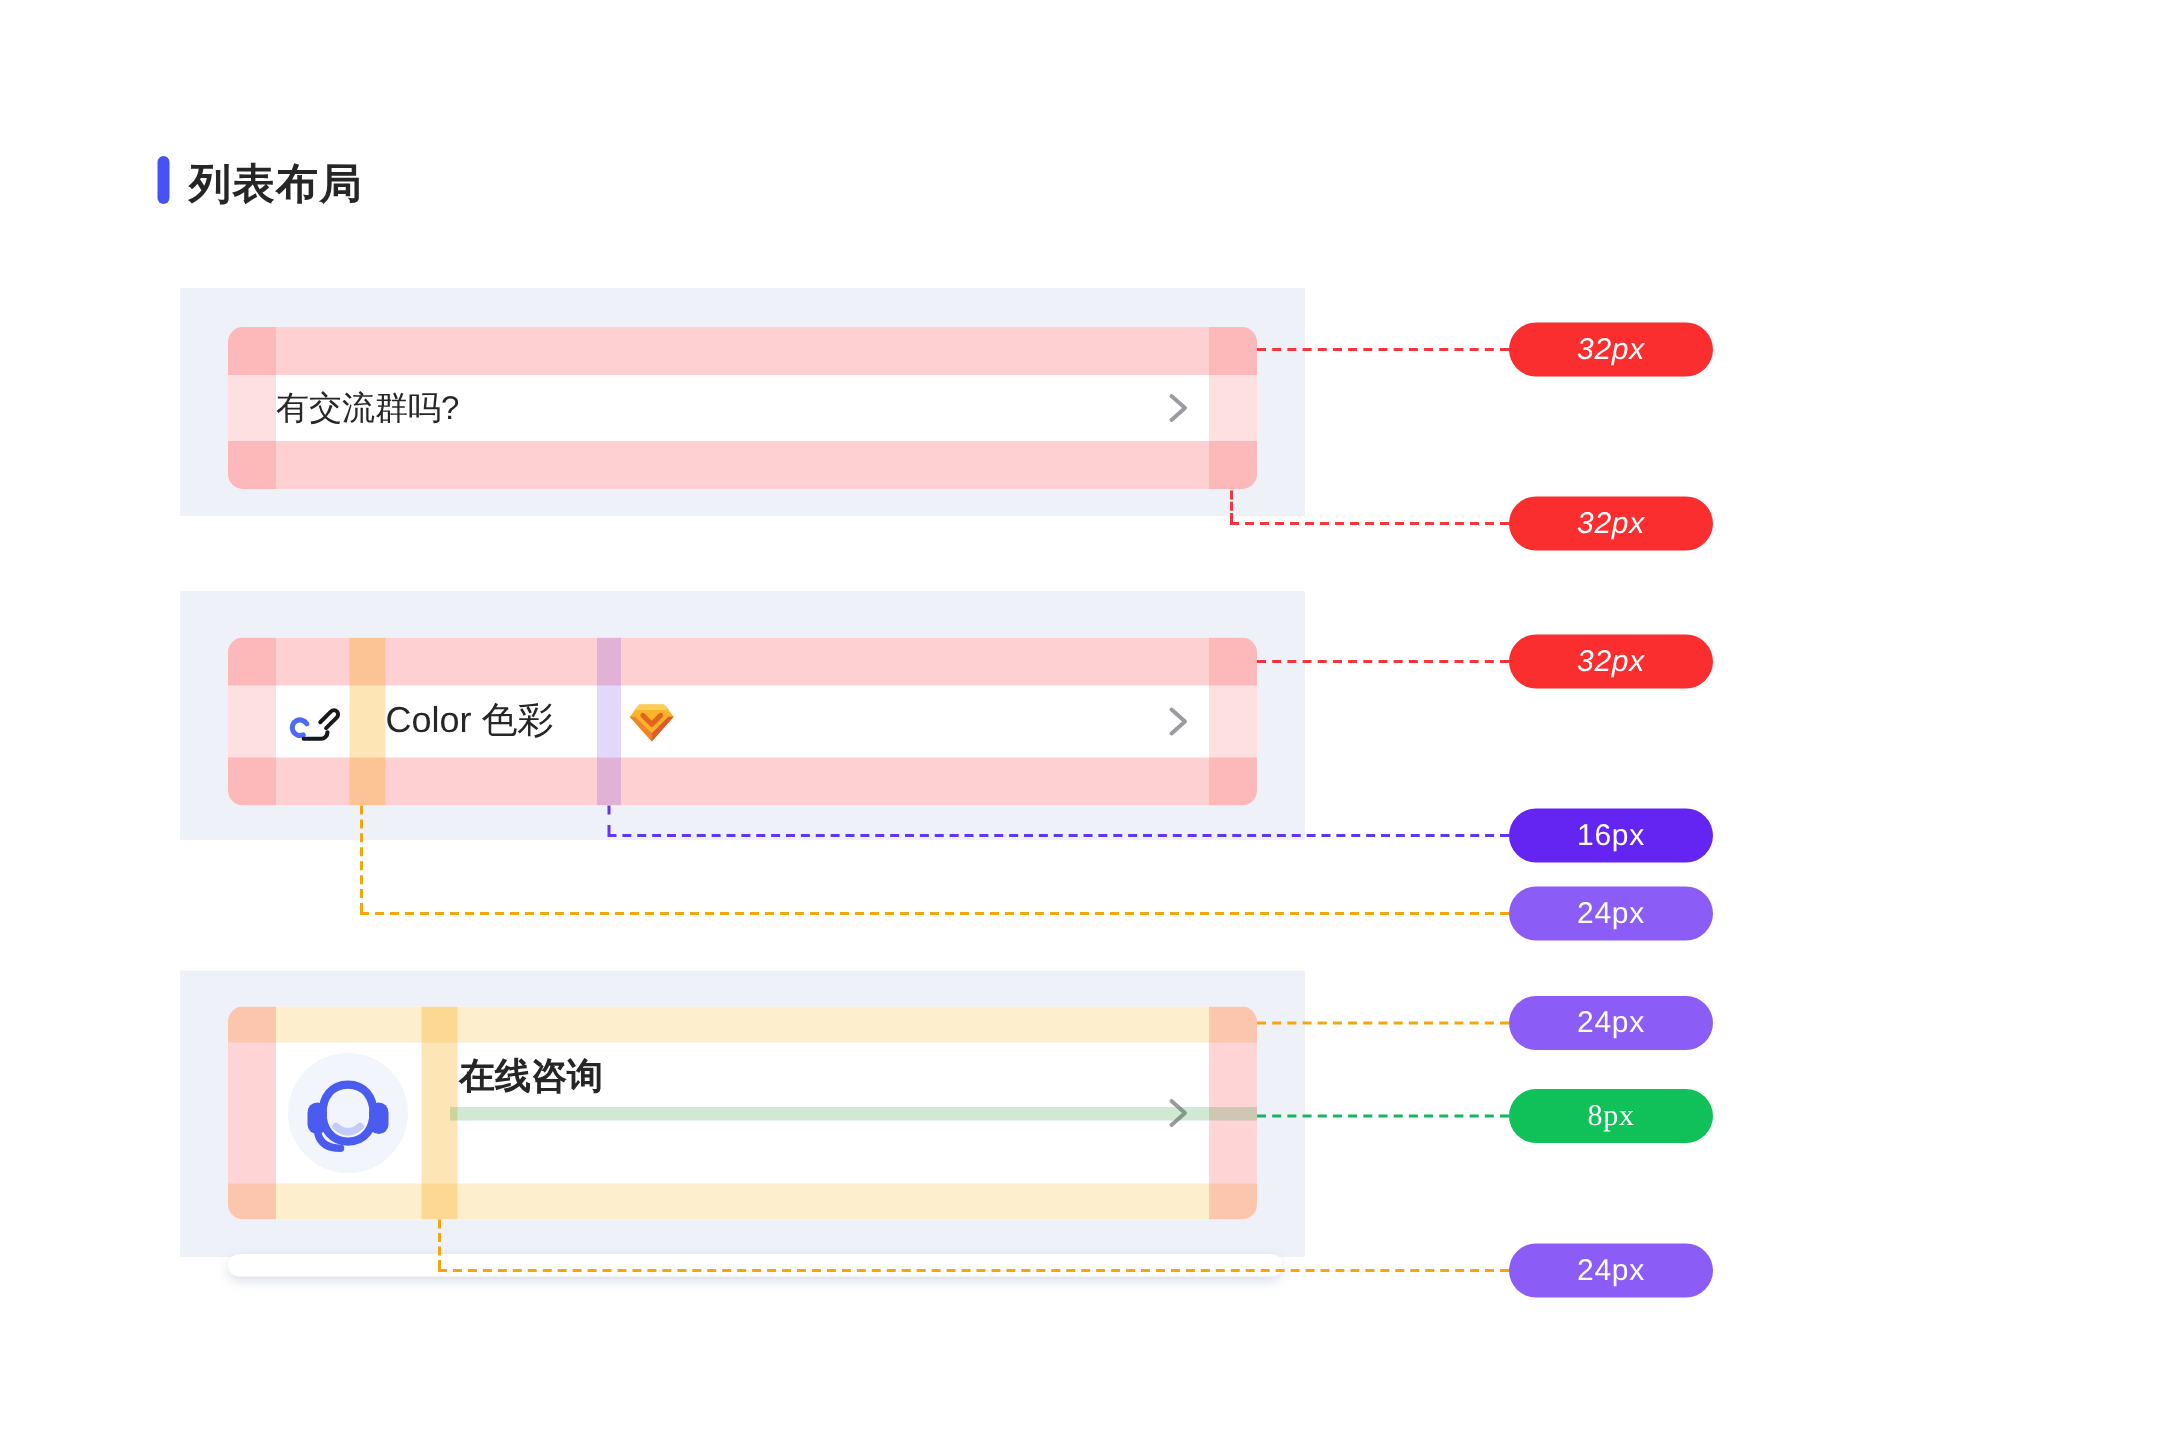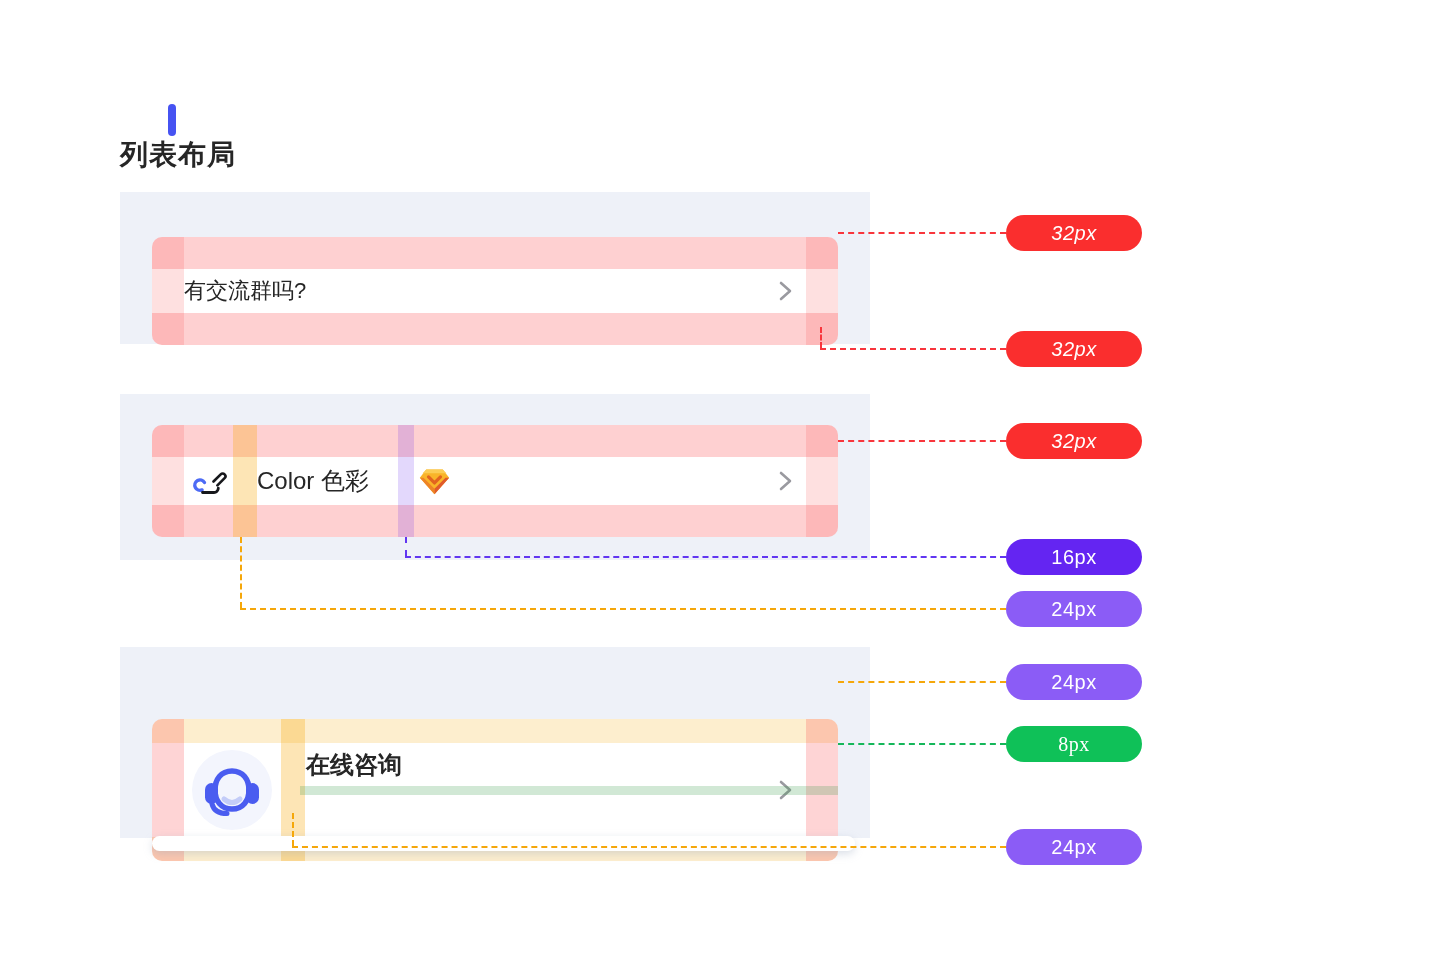--- a/index.html
+++ b/index.html
@@ -4,34 +4,34 @@
 <style>
   * { margin:0; padding:0; box-sizing:border-box; }
   html,body { background:#ffffff; }
   .page {
     position:relative; width:1440px; height:967px; overflow:hidden;
     background:#ffffff;
     font-family:"Liberation Sans","DejaVu Sans",sans-serif;
   }
 
   
-  .section-head { position:absolute; left:120px; top:104px; display:flex; align-items:center;flex-direction:column; }
+  .section-head { position:absolute; left:105px; top:104px; display:flex; align-items:flex-start; }
   .title-bar { width:8px; height:32px; border-radius:4px; background:#4653f2; margin-right:13px; }
   .title-text { font-size:28px; font-weight:700; color:#262626; letter-spacing:1px; }
 
   
   .card { position:absolute; left:120px; width:750px; background:#eef1f8; }
   .card1 { top:192px; height:152px; }
   .card2 { top:394px; height:166px; }
   .card3 { top:647px; height:191px; }
 
   .item { position:absolute; left:32px; background:#ffffff; border-radius:10px; overflow:hidden; }
-  .item1 { top:26px; width:686px; height:108px;margin-top:19px; }
+  .item1 { top:26px; width:686px; height:108px; }
   .item2 { top:31px; width:686px; height:112px; }
-  .item3 { top:24px; width:686px; height:142px;margin-top:48px; }
+  .item3 { top:24px; width:686px; height:142px; }
 
   
   .ov { position:absolute; pointer-events:none; }
   .band-pink-top    { left:0; top:0; width:100%; height:32px; background:rgba(250,60,62,.24); }
   .band-pink-bottom { left:0; bottom:0; width:100%; height:32px; background:rgba(250,60,62,.24); }
   .strip-pink-left  { left:0; top:0; width:32px; height:100%; background:rgba(250,60,62,.16); }
   .strip-pink-right { right:0; top:0; width:32px; height:100%; background:rgba(250,60,62,.16); }
   .item3 .strip-pink-left, .item3 .strip-pink-right { background:rgba(250,60,62,.22); }
   .band-yellow-top    { left:0; top:0; width:100%; height:24px; background:rgba(247,170,10,.2); }
   .band-yellow-bottom { left:0; bottom:0; width:100%; height:24px; background:rgba(247,170,10,.2); }

